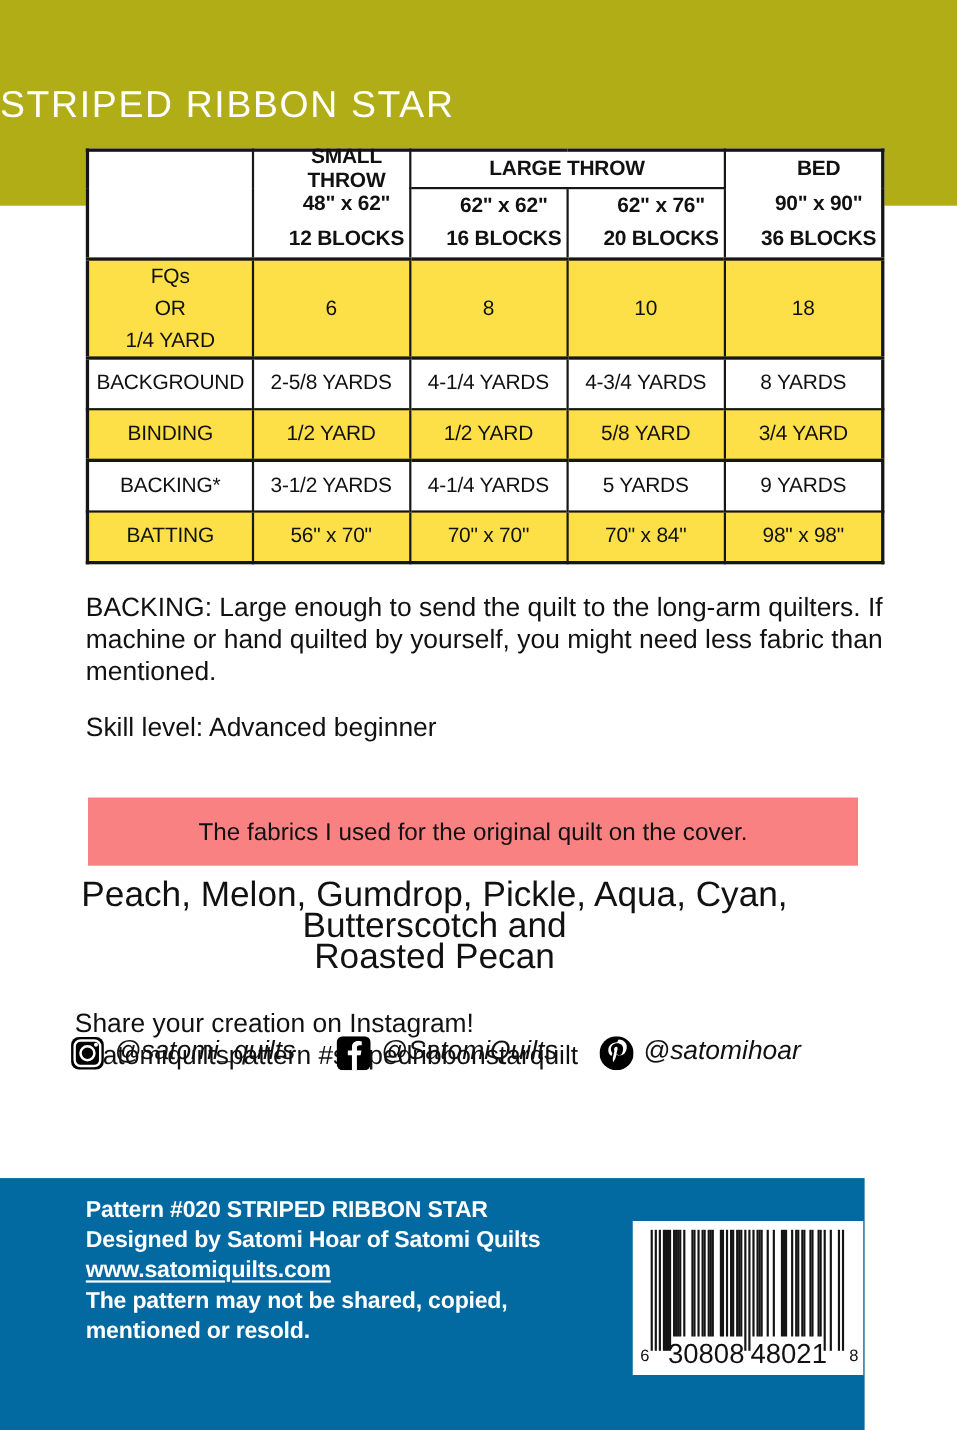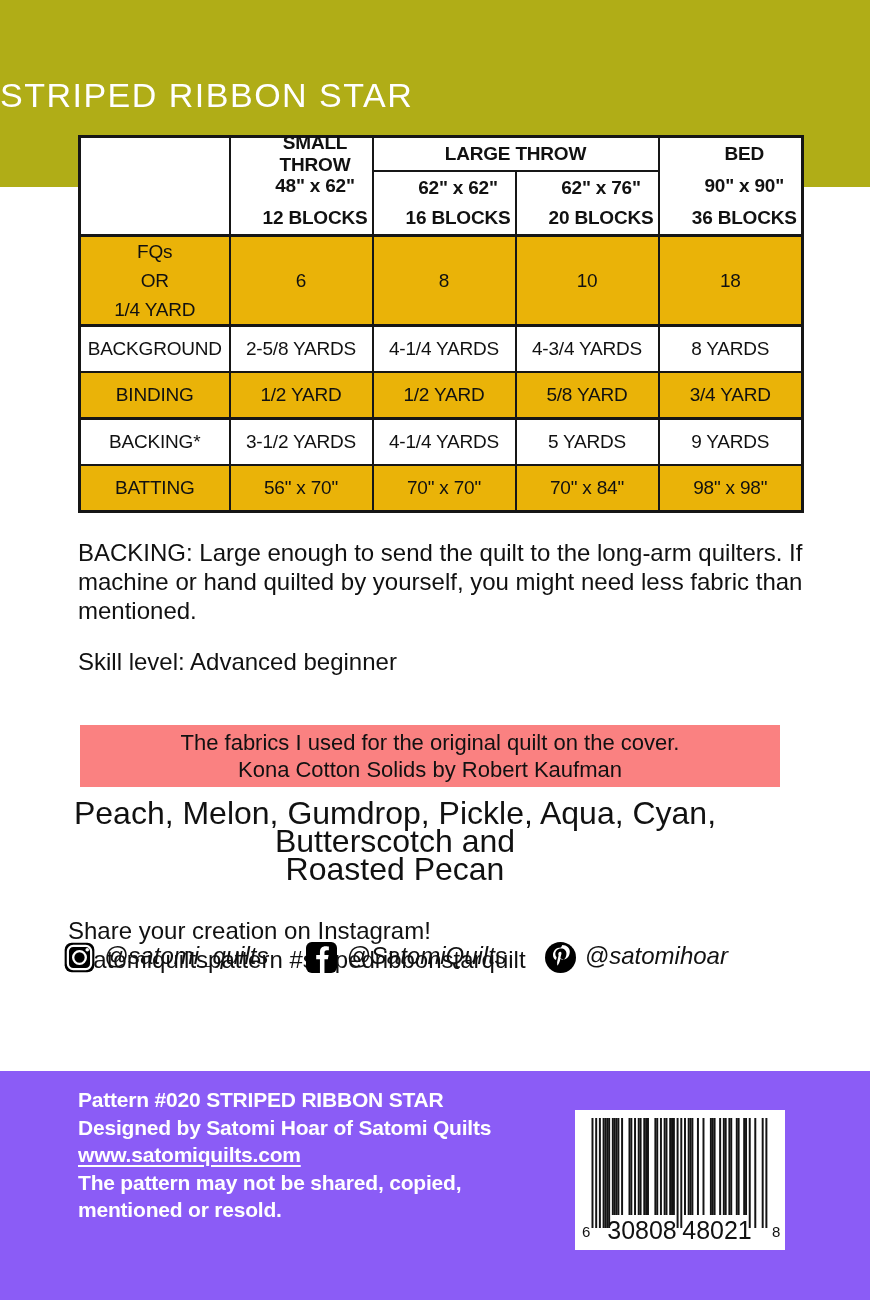--- a/index.html
+++ b/index.html
@@ -19,21 +19,21 @@
   .size-chart td { border:2px solid #161616; text-align:center; vertical-align:middle;
                    font-size:19px; letter-spacing:-0.2px; padding:0; background:#ffffff; }
   .size-chart .hdr td { font-weight:700; }
   .size-chart .hdr-b { border-bottom:3px solid #161616 !important;padding-left:28px; }
   .size-chart .thick-b { border-bottom:3px solid #161616 !important; }
   .size-chart .thin-b { border-bottom:1.5px solid #161616 !important; }
   .h3 { height:32px; display:flex; align-items:center; justify-content:center; }
   .h2 { height:30px; display:flex; align-items:center; justify-content:center; }
   tr.sub { height:60px; }
   tr.grp { height:34px; }
-  .size-chart td.gray { background:#eab308; }
+  .size-chart td.gray { background:#fde047; }
   .multiline { white-space:pre-line; line-height:29px; }
   tr.r-fq { height:87px; }
   tr.r-sm { height:46px; }
   tr.r-sm2 { height:47px; }
 
   
   .backing-note { position:absolute; left:78px; top:538px; width:745px;
                   font-size:24px; line-height:29px; white-space:pre-line; }
   .skill-level { position:absolute; left:78px; top:648px; font-size:24px; }
 
@@ -46,21 +46,21 @@
 
   
   .share-block { position:absolute; left:68px; top:881px; font-size:24px; line-height:28.5px;
                  white-space:pre-line;margin-top:36px; }
   .social-row { position:absolute; left:64px; top:942px; display:flex; align-items:center;
                 column-gap:38px; font-size:24px; }
   .social-item { display:flex; align-items:flex-start; column-gap:9px;font-style:italic; }
   .social-item svg { display:block; }
 
   
-  .band-bottom { position:absolute; left:0; top:1071px; width:870px; height:229px; background:#8b5cf6; }
+  .band-bottom { position:absolute; left:0; top:1071px; width:786px; height:229px; background:#0369a1; }
   .footer-text { position:absolute; left:78px; top:15px; color:#ffffff; font-weight:700;
                  font-size:21px; letter-spacing:-0.2px; }
   .footer-text div { line-height:27.6px; }
   .footer-link { text-decoration:underline; text-decoration-thickness:2px; text-underline-offset:3px; }
 
   
   .barcode-box { position:absolute; left:575px; top:39px; width:210px; height:140px; }
   .barcode-box svg { width:210px; height:140px; display:block; }
   .bc-big { font-family:"Liberation Sans", sans-serif; font-size:25px; fill:#111; }
   .bc-small { font-family:"Liberation Sans", sans-serif; font-size:15px; fill:#111; }
@@ -147,21 +147,20 @@
   </tbody>
     </table>
 
   <div class="backing-note">BACKING: Large enough to send the quilt to the long-arm quilters. If
 machine or hand quilted by yourself, you might need less fabric than
 mentioned.</div>
   <div class="skill-level">Skill level: Advanced beginner</div>
 
   <div class="fabric-banner">
     <div>The fabrics I used for the original quilt on the cover.</div>
-    <div>Kona Cotton Solids by Robert Kaufman</div>
   </div>
 
   <div class="fabric-list">Peach, Melon, Gumdrop, Pickle, Aqua, Cyan, Butterscotch and
 Roasted Pecan</div>
 
   <div class="share-block">Share your creation on Instagram!
 #satomiquiltspattern #stripedribbonstarquilt</div>
 
   <div class="social-row">
     <div class="social-item">

